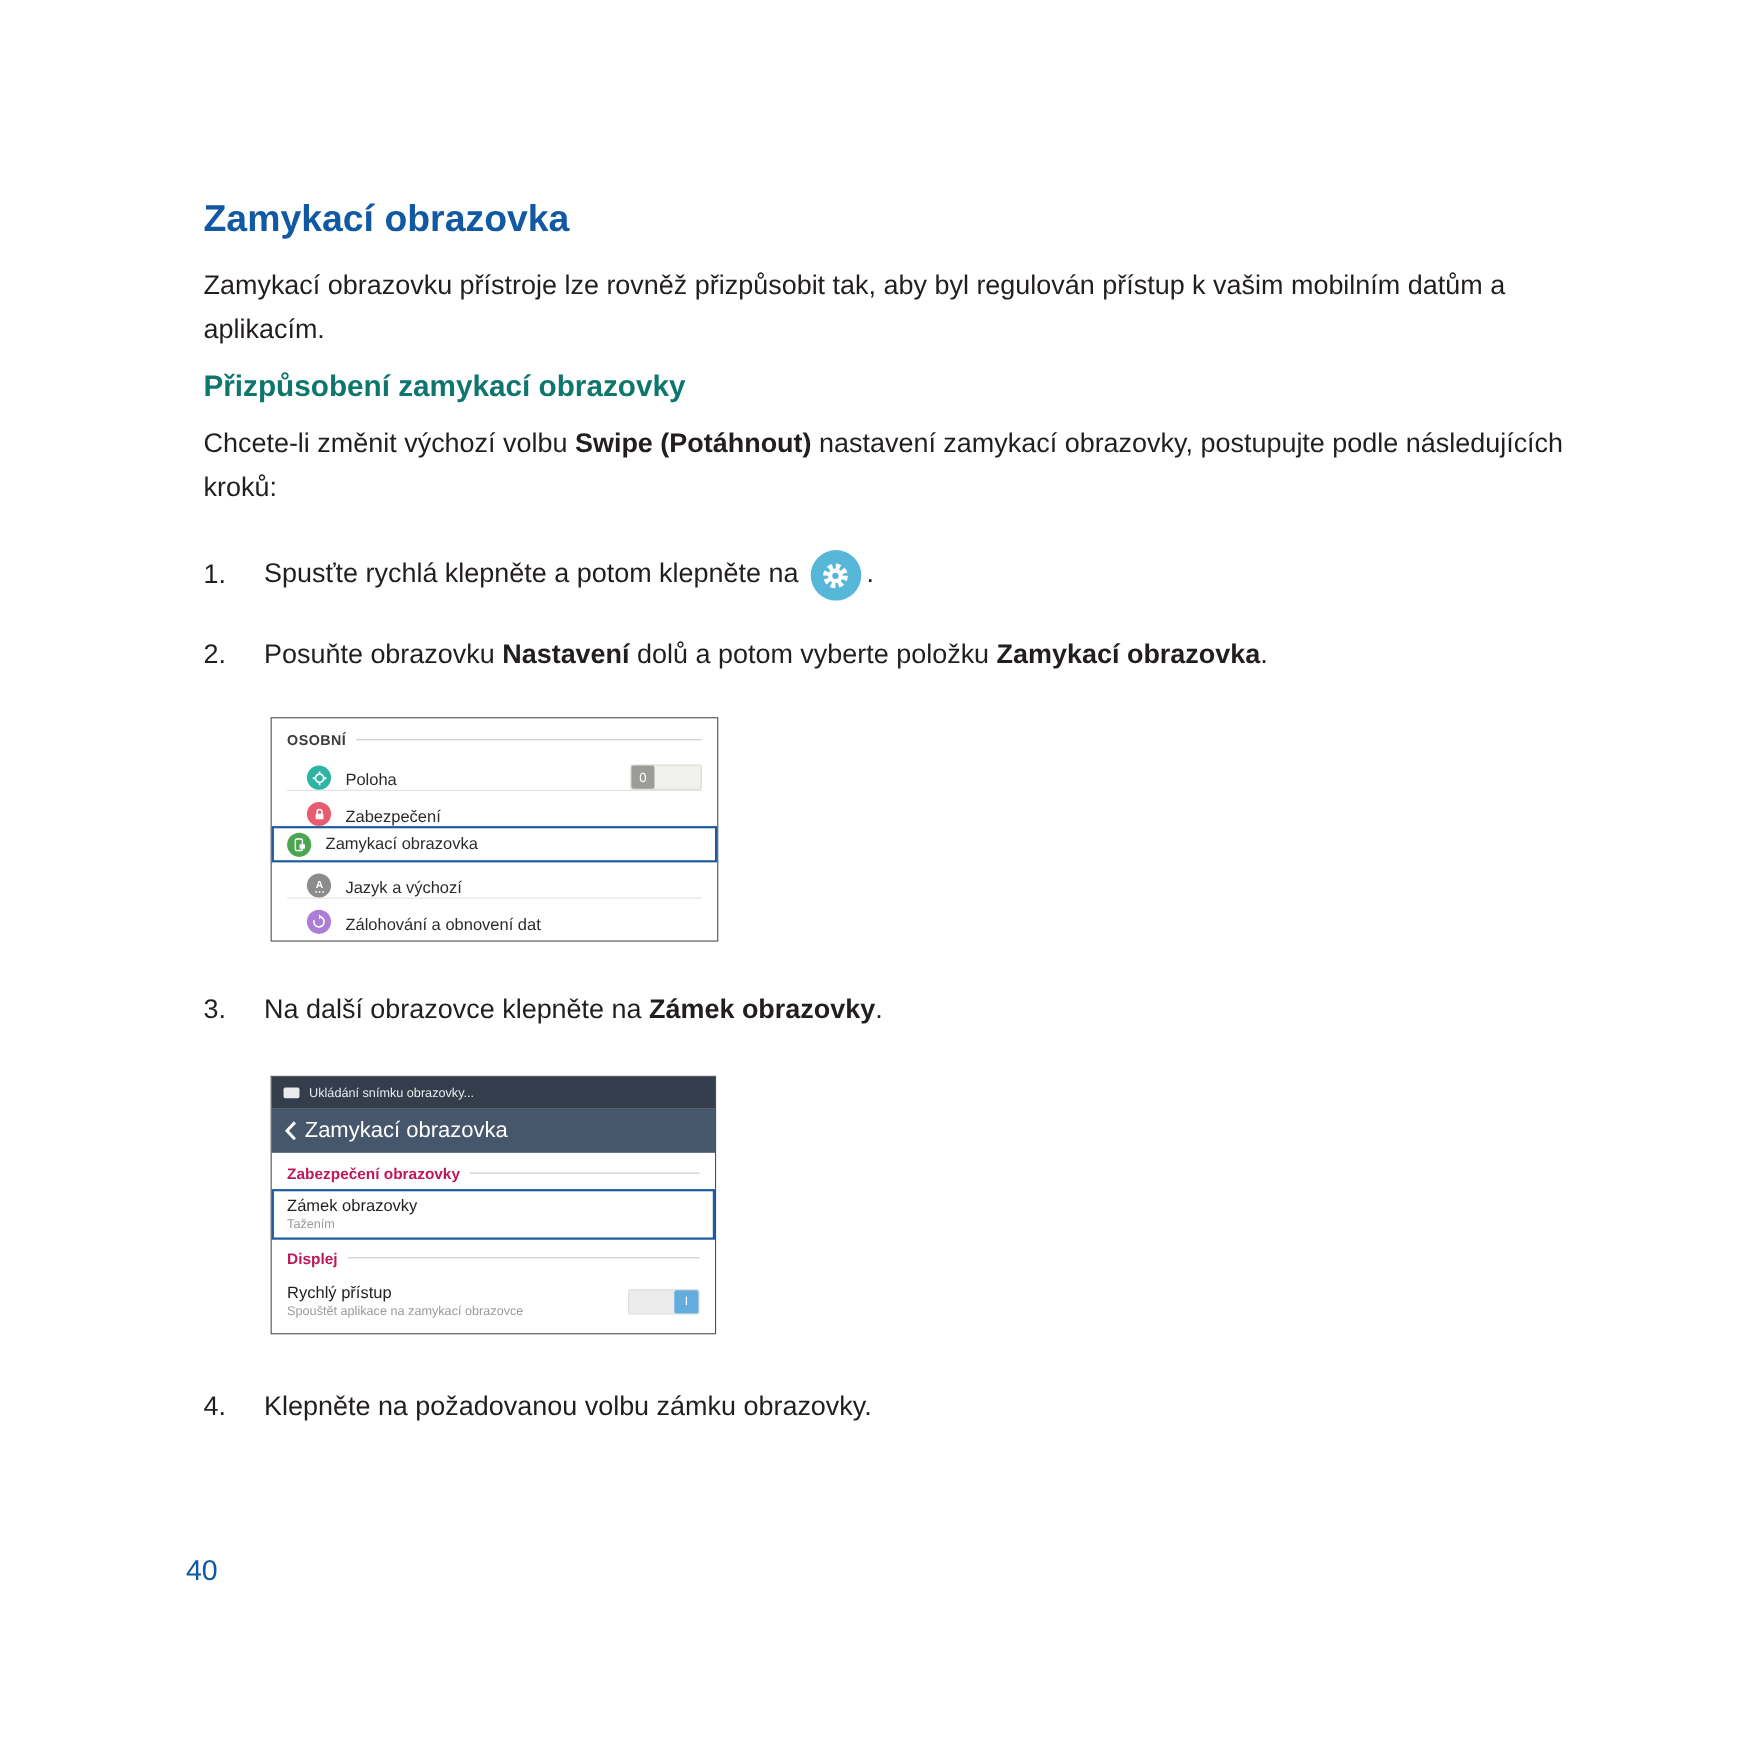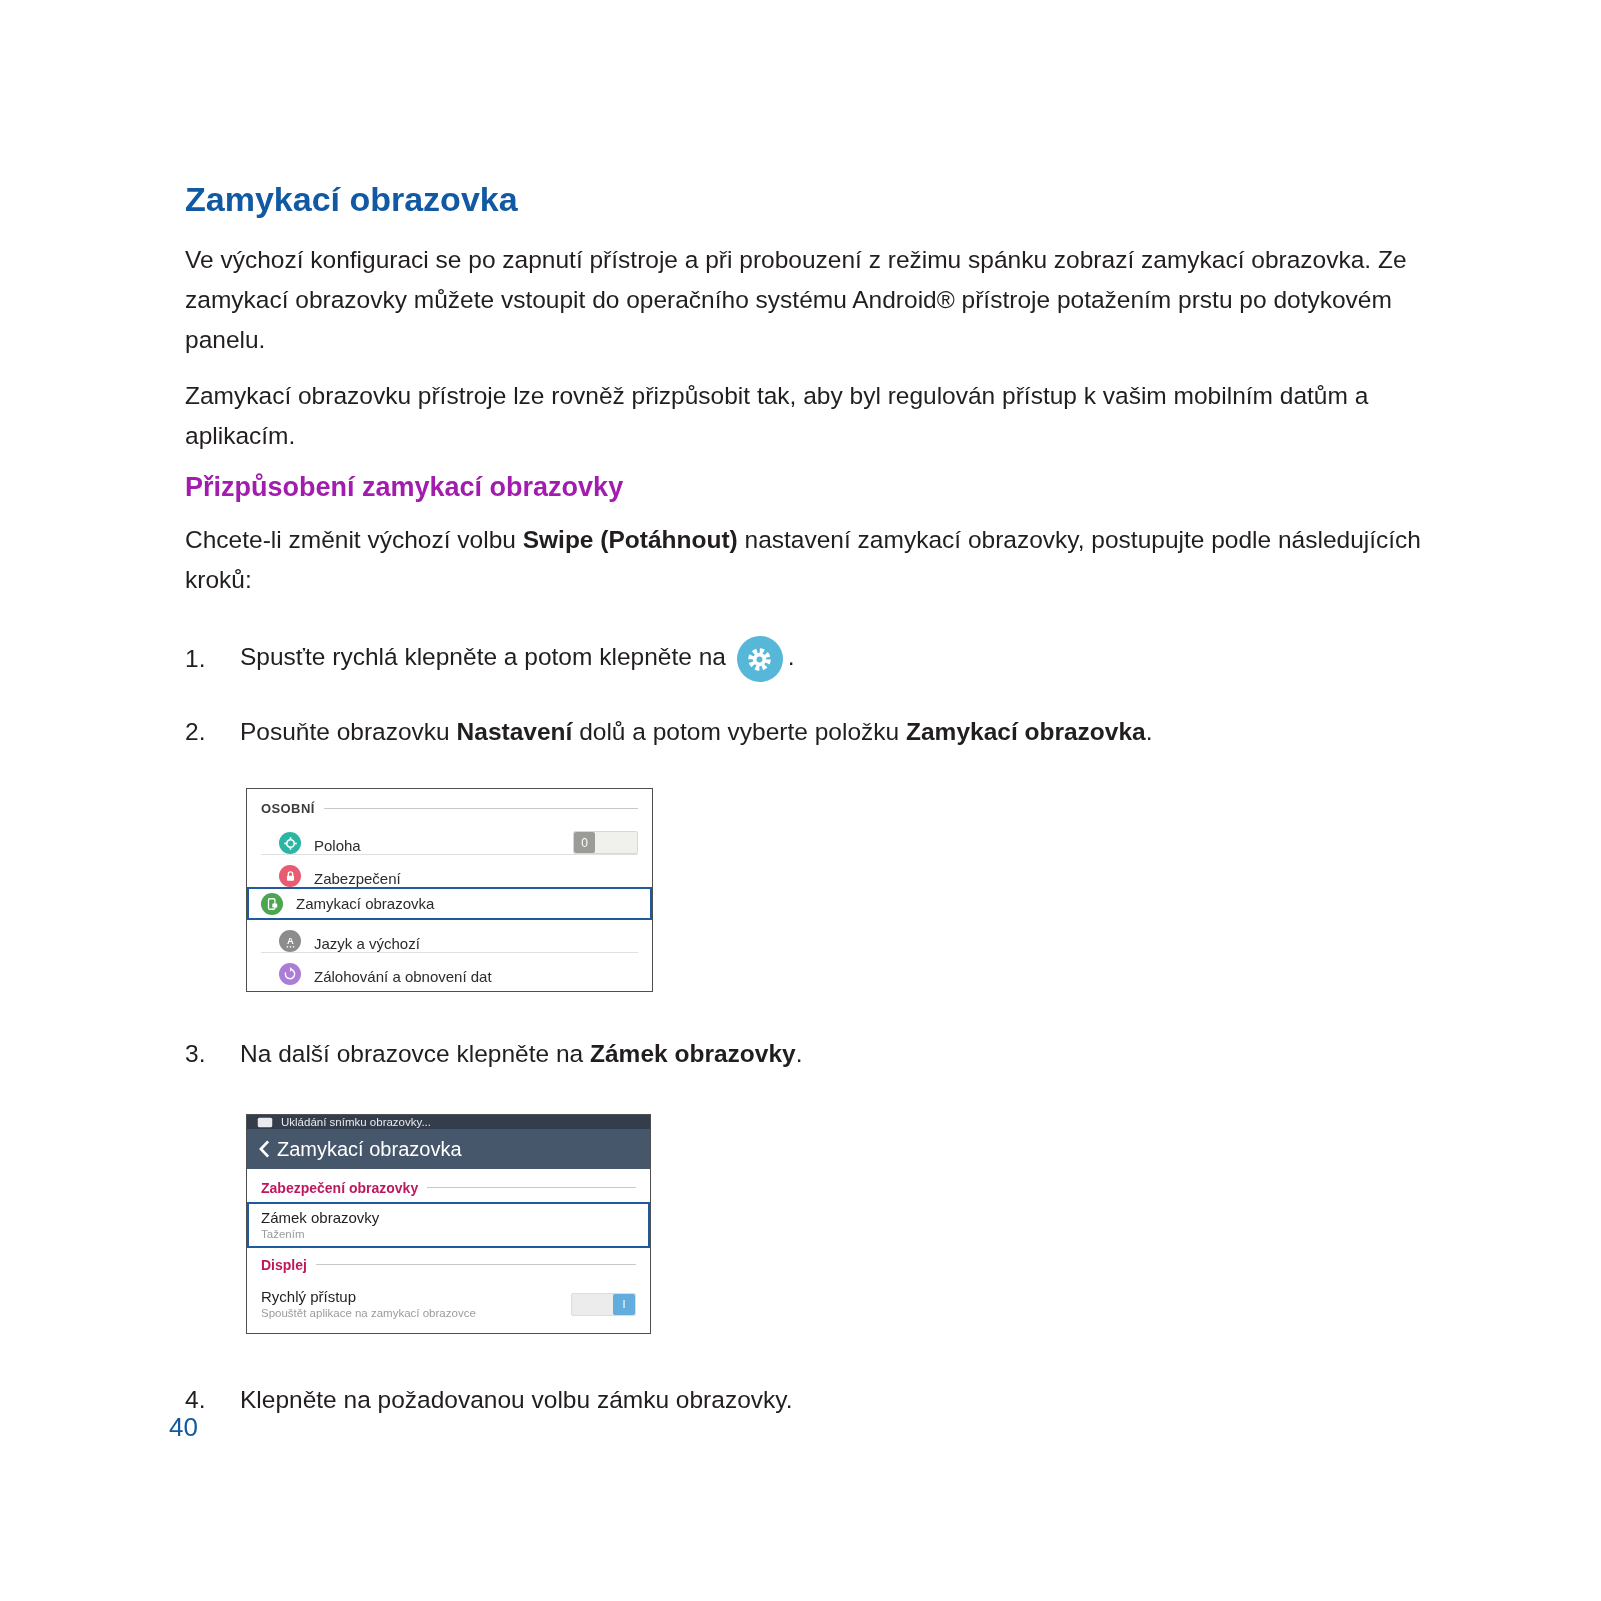--- a/index.html
+++ b/index.html
@@ -3,21 +3,21 @@
 <meta charset="utf-8">
 <style>
   html,body{margin:0;padding:0;}
   body{
     width:1601px;height:1601px;background:#ffffff;position:relative;
     font-family:"Liberation Sans", sans-serif;color:#221E1F;overflow:hidden;
   }
   .content{position:absolute;left:185px;top:180px;width:1240px;}
   h1.title{font-size:34px;font-weight:700;color:#1159A3;margin:0 0 21px 0;letter-spacing:0;}
   p.body{font-size:24.5px;line-height:40px;margin:0 0 16px 0;}
-  h2.subhead{font-size:27px;font-weight:700;color:#a21caf;margin:14px 0 17px 0;}
+  h2.subhead{font-size:27px;font-weight:700;color:#0f766e;margin:14px 0 17px 0;}
   .bold{font-weight:700;}
   .step{display:flex;font-size:24.5px;line-height:40px;}
   .step-num{width:55px;flex:none;}
   .step-body{flex:1;}
   .step1{margin-top:36px;align-items:center;}
   .step2{margin-top:30px;}
   .step3{margin-top:42px;}
   .step4{margin-top:46px;}
   .gear-badge{
     display:inline-flex;width:46px;height:46px;border-radius:50%;
@@ -41,21 +41,21 @@
   .ic-backup{background:#AB7DD6;}
   .divline{height:1px;background:#E0E0E0;}
   .hl-row{border:2px solid #1E5AA0;margin:0 -14px;padding:0 12px;height:33px;
           display:flex;align-items:center;box-sizing:border-box;}
   .tgl-off{width:63px;height:21px;background:#F0F0ED;border:1px solid #D9D9D3;
            border-radius:2px;margin-left:auto;position:relative;}
   .tgl-off .knob{position:absolute;left:0;top:0;width:21px;height:21px;background:#9B9B97;
            border-radius:2px;color:#fff;font-size:12px;display:flex;align-items:center;justify-content:center;}
   
   .shot2{width:405px;margin:40px 0 0 61px;padding:0 0 4px 0;}
-  .notifbar{height:14px;background:#333D4B;display:flex;align-items:center;padding:0 10px;}
+  .notifbar{height:29px;background:#333D4B;display:flex;align-items:center;padding:0 10px;}
   .notif-text{color:#E8EAED;font-size:11.5px;margin-left:8px;}
   .hdrbar{height:40px;background:#46566B;display:flex;align-items:center;padding:0 12px;}
   .hdr-title{color:#ffffff;font-size:20px;margin-left:7px;}
   .shot2-body{padding:2px 14px 0 14px;}
   .sec-row2{display:flex;align-items:center;height:27px;margin-top:3px;}
   .sec-label2{font-size:14px;font-weight:700;color:#be185d;}
   .item-2line{padding:4px 0 5px 0;}
   .item-title{font-size:15px;color:#1F1F1F;line-height:19px;}
   .item-sub{font-size:11.5px;color:#9B9B9B;line-height:14px;}
   .hl-box{border:2px solid #1E5AA0;margin:1px -14px 0 -14px;padding:4px 12px 5px 12px;}
@@ -66,21 +66,20 @@
           border-radius:2px;color:#fff;font-size:11px;display:flex;align-items:center;justify-content:center;}
   .pagenum{position:absolute;left:169px;top:1412px;font-size:26px;color:#1159A3;}
 </style>
 </head>
 <body>
 
 <div class="content">
 
   <h1 class="title">Zamykací obrazovka</h1>
 
-  <p class="body">Ve výchozí konfiguraci se po zapnutí přístroje a při probouzení z režimu spánku zobrazí zamykací obrazovka. Ze zamykací obrazovky můžete vstoupit do operačního systému Android® přístroje potažením prstu po dotykovém panelu.</p>
   <p class="body">Zamykací obrazovku přístroje lze rovněž přizpůsobit tak, aby byl regulován přístup k vašim mobilním datům a aplikacím.</p>
 
   <h2 class="subhead">Přizpůsobení zamykací obrazovky</h2>
 
   <p class="body"><span>Chcete-li změnit výchozí volbu </span><span class="bold">Swipe (Potáhnout)</span><span> nastavení zamykací obrazovky, postupujte podle následujících kroků:</span></p>
 
   <div class="step step1">
     <span class="step-num">1.</span>
     <span class="step-body"><span>Spusťte rychlá klepněte a potom klepněte na </span><span class="gear-badge">
           <svg viewBox="0 0 24 24" width="27" height="27" aria-hidden="true">

